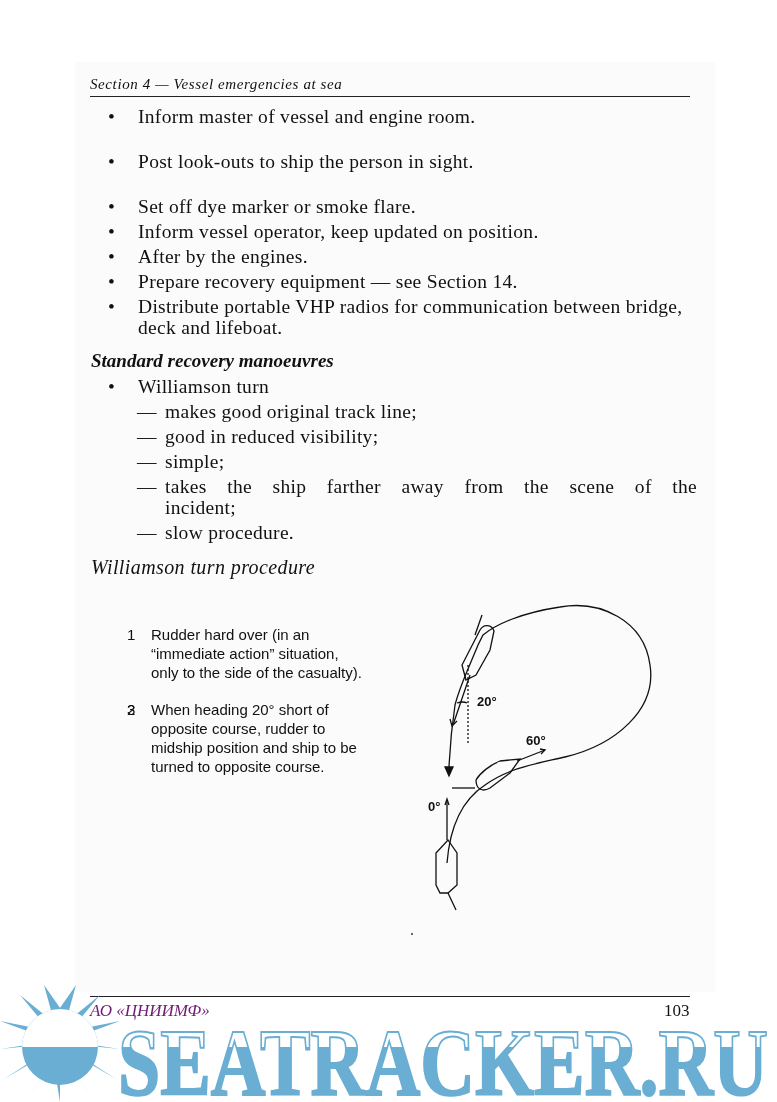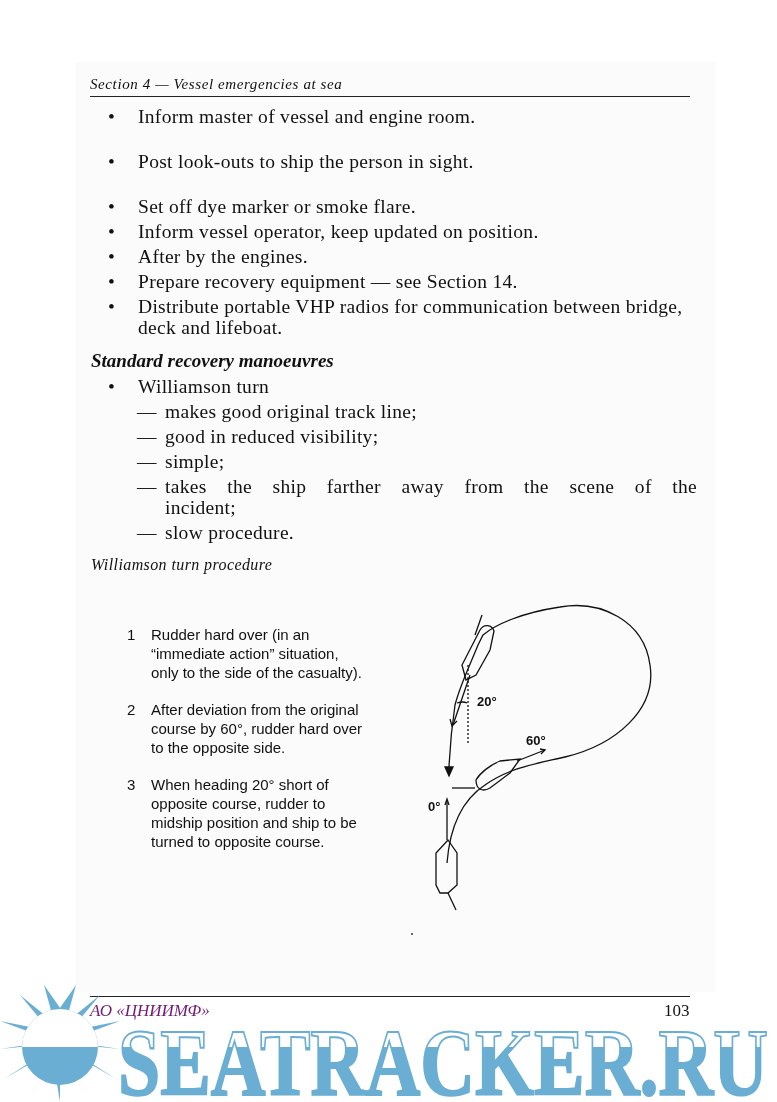--- a/index.html
+++ b/index.html
@@ -24,21 +24,21 @@
     .bullets li { position: relative; padding-left: 30px; line-height: 21px; }
     .bullets li .dot { position: absolute; left: 0; top: 0; }
     .heading-bold {
       position: absolute; left: 91px; top: 350px; font-weight: bold; font-style: italic; font-size: 19px;
     }
     .dash-list { position: absolute; left: 137px; width: 560px; margin: 0; padding: 0; list-style: none; font-size: 19.5px; letter-spacing: 0.3px; }
     .dash-list li { position: relative; padding-left: 28px; line-height: 21px; margin-bottom: 4px; }
     .dash-list li .dash { position: absolute; left: 0; top: 0; }
     .justify { text-align: justify; text-align-last: left; word-spacing: 10px; }
     .heading-italic {
-      position: absolute; left: 91px; top: 556px; font-style: italic; font-size: 16px; letter-spacing: 0.4px;
+      position: absolute; left: 91px; top: 556px; font-style: italic; font-size: 20px; letter-spacing: 0.4px;
     }
     .steps { position: absolute; left: 127px; top: 625px; width: 240px; font-family: "Liberation Sans", "DejaVu Sans", sans-serif; font-size: 15px; line-height: 19px; color: #111; }
     .step { position: relative; padding-left: 24px; margin-bottom: 18px; }
     .step .num { position: absolute; left: 0; top: 0; }
     .diagram { position: absolute; left: 400px; top: 595px; width: 260px; height: 330px; }
     .diagram text { font-family: "Liberation Sans", "DejaVu Sans", sans-serif; font-weight: bold; font-size: 13px; fill: #111; }
     .stray-dot { position: absolute; left: 411px; top: 933px; width: 2px; height: 2px; background: #666; }
     .footer-rule { position: absolute; left: 90px; top: 996px; width: 600px; height: 1px; background: #222; }
     .footer-left { position: absolute; left: 90px; top: 1001px; font-style: italic; font-size: 17px; color: #701a75; z-index: 3; }
     .footer-page { position: absolute; left: 664px; top: 1001px; font-size: 17px; color: #111; z-index: 3; }
@@ -83,21 +83,20 @@
 
 <div class="heading-italic">Williamson turn procedure</div>
 
 <div class="steps">
   <div class="step">
     <span class="num">1</span>
     <span>Rudder hard over (in an “immediate action” situation, only  to the side of the casualty).</span>
   </div>
   <div class="step">
     <span class="num">2</span>
-    <span>After deviation from the original course by  60°, rudder hard over to the opposite side.</span>
   </div>
   <div class="step">
     <span class="num">3</span>
     <span>When heading 20° short of opposite course, rudder to midship position and ship to be turned to opposite course.</span>
   </div>
 </div>
 
 <svg class="diagram" viewBox="0 0 260 330">
   <g fill="none" stroke="#111" stroke-width="1.3">
 

